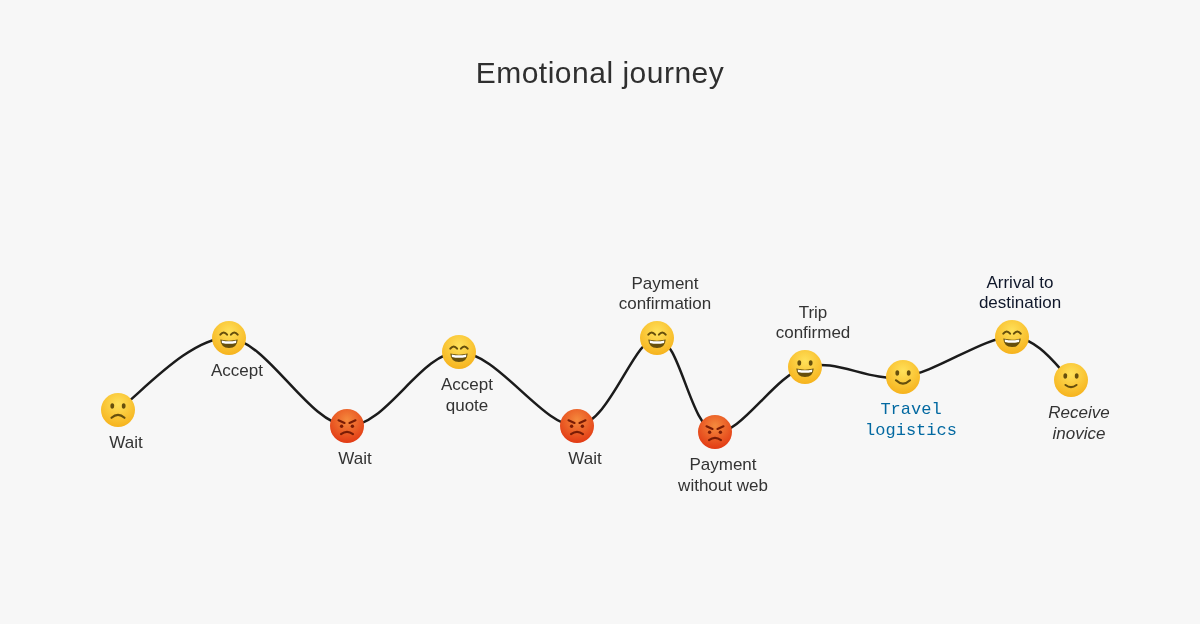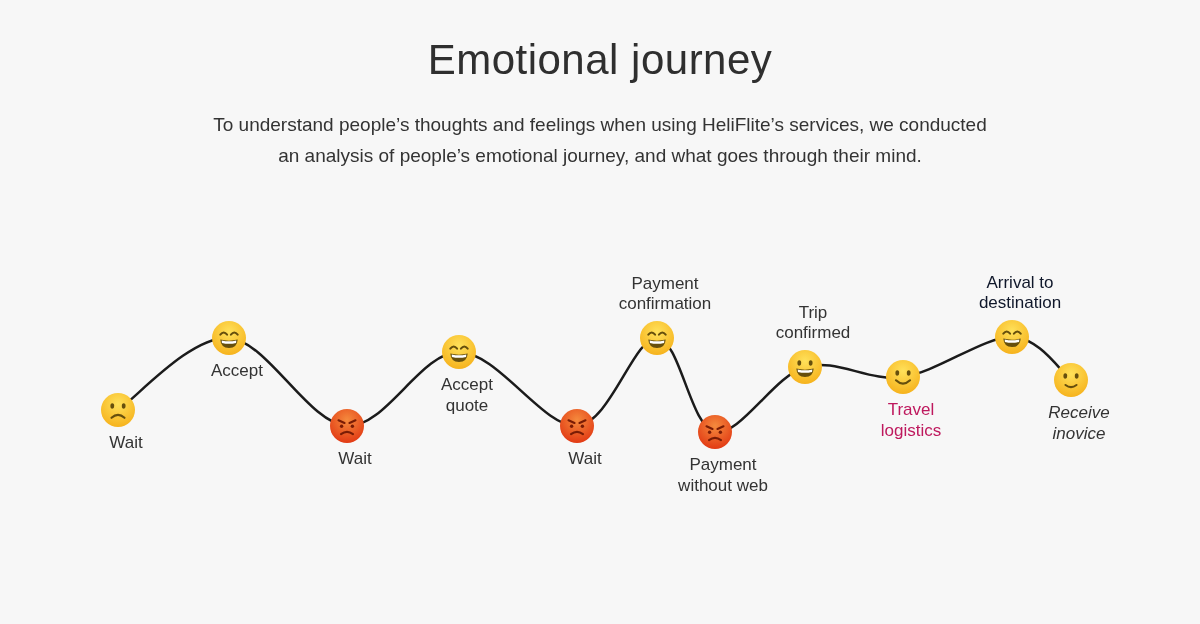--- a/index.html
+++ b/index.html
@@ -7,23 +7,23 @@
   body {
     font-family: "Liberation Sans", "DejaVu Sans", sans-serif;
     overflow: hidden;
   }
   .canvas {
     position: relative;
     width: 1200px;
     height: 624px;
   }
   .title {
-    padding-top: 36px;
+    padding-top: 56px;
     text-align: center;
-    font-size: 42px;
+    font-size: 30px;
     font-weight: 400;
     letter-spacing: 0.5px;
     line-height: 1.15;
   }
   .subtitle {
     margin-top: 26px;
     text-align: center;
     font-size: 19px;
     line-height: 1.62;
     white-space: pre-line;
@@ -63,22 +63,20 @@
     white-space: pre-line;
   }
   .label.below { top: 23px; }
   .label.above { bottom: 23px; }
 </style>
 </head>
 <body style="background: rgb(247, 247, 247);">
 
 <div class="canvas">
   <h1 class="title" style="color: rgb(47, 47, 47);">Emotional journey</h1>
-  <p class="subtitle" style="color: rgb(51, 51, 51);">To understand people’s thoughts and feelings when using HeliFlite’s services, we conducted
-an analysis of people’s emotional journey, and what goes through their mind.</p>
 
   <div class="chart">
     <svg class="curve-svg" viewBox="0 0 1200 624" xmlns="http://www.w3.org/2000/svg">
       <path fill="none" stroke-width="2.5" stroke-linecap="round" stroke-linejoin="round" d="M 118 410 C 136.5 398.0, 190.8 335.3, 229 338 C 267.2 340.7, 308.7 423.7, 347 426 C 385.3 428.3, 420.7 352.0, 459 352 C 497.3 352.0, 544.0 428.3, 577 426 C 610.0 423.7, 634.0 337.0, 657 338 C 680.0 339.0, 690.3 427.2, 715 432 C 739.7 436.8, 773.7 376.2, 805 367 C 836.3 357.8, 868.5 382.0, 903 377 C 937.5 372.0, 984.0 336.5, 1012 337 C 1040.0 337.5, 1061.2 372.8, 1071 380" stroke="#1b1b1b"></path>
     </svg>
 
   <div class="point" style="left: 118px; top: 410px;">
         <div class="face">
           <svg viewBox="0 0 36 36" xmlns="http://www.w3.org/2000/svg">
     <defs>
@@ -236,21 +234,21 @@
       <stop offset="0%" stop-color="#ffe15a"></stop>
                 <stop offset="100%" stop-color="#f5ae17"></stop>
     </radialGradient>
             </defs>
     <circle cx="18" cy="18" r="17" fill="url(#faceGrad8)"></circle>
             <ellipse cx="12.3" cy="14" rx="1.9" ry="2.8" fill="#664f0d"></ellipse>
             <ellipse cx="23.7" cy="14" rx="1.9" ry="2.8" fill="#664f0d"></ellipse>
             <path d="M11 21.3 Q18 28 25 21.3" stroke="#664f0d" stroke-width="2.2" fill="none" stroke-linecap="round"></path>
           </svg>
         </div>
-        <div class="label below" style="color: #be185d;">Travel
+        <div class="label below" style="color: #0369a1; font-family: Liberation Mono, monospace;">Travel
 logistics</div>
       </div>
       <div class="point" style="left: 1012px; top: 337px;">
         <div class="face">
           <svg viewBox="0 0 36 36" xmlns="http://www.w3.org/2000/svg">
     <defs>
               <radialGradient id="faceGrad9" cx="50%" cy="32%" r="75%">
       <stop offset="0%" stop-color="#ffe15a"></stop>
                 <stop offset="100%" stop-color="#f5ae17"></stop>
     </radialGradient>

